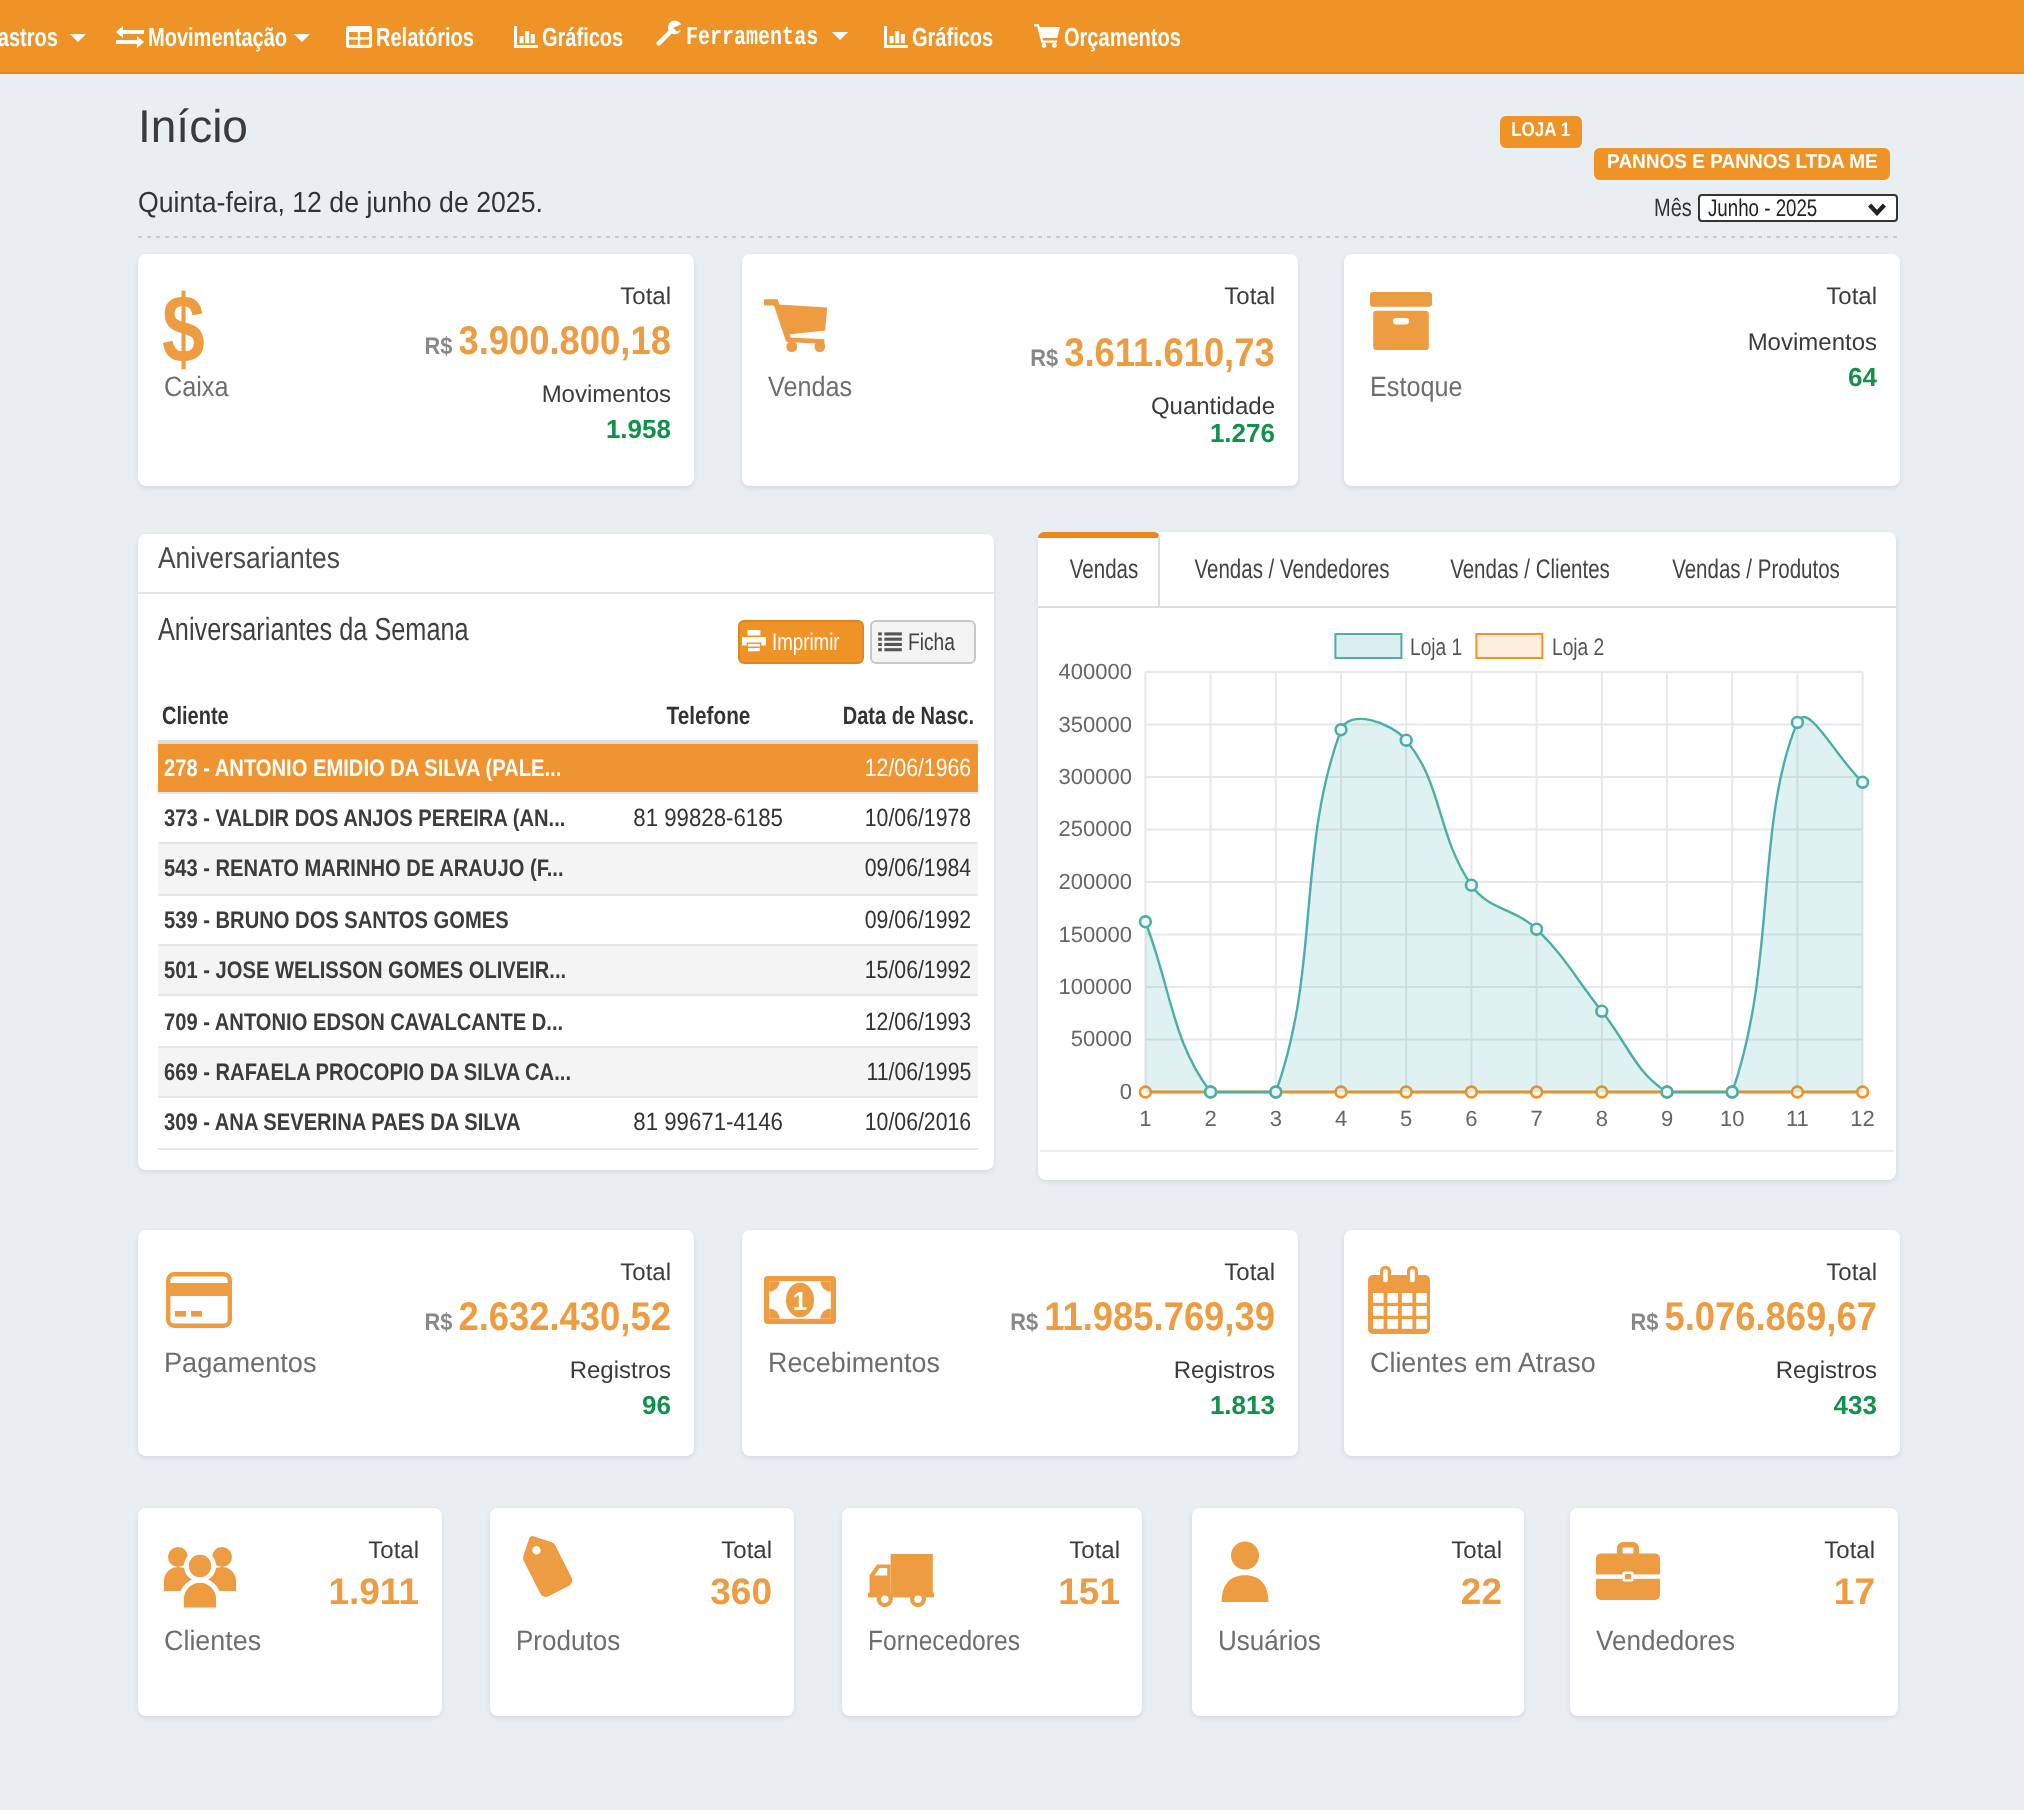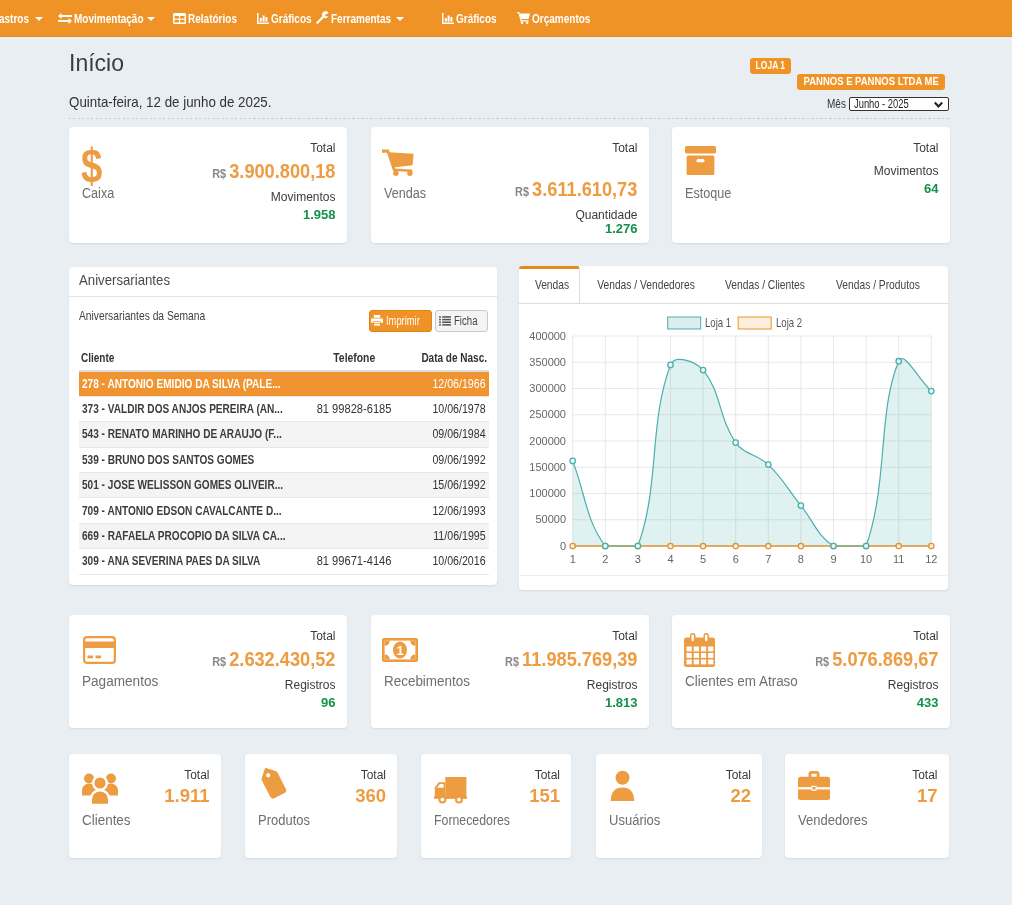--- a/index.html
+++ b/index.html
@@ -47,21 +47,21 @@
         <rect x="7.1" y="3" width="4.4" height="2.6" fill="#ef9327"></rect>
         <rect x="1.5" y="6.8" width="4.4" height="2.6" fill="#ef9327"></rect>
         <rect x="7.1" y="6.8" width="4.4" height="2.6" fill="#ef9327"></rect>
       </svg><span class="cx" style="--sx:.77;">Relatórios</span></span>
 <span class="it" style="left:257px;"><svg width="12" height="11" viewBox="0 0 12 11" fill="#fff">
         <path d="M0 0 L1.5 0 L1.5 9.5 L12 9.5 L12 11 L0 11 Z"></path>
         <rect x="2.8" y="5" width="2" height="3.6"></rect>
         <rect x="5.6" y="2.5" width="2" height="6.1"></rect>
         <rect x="8.4" y="4" width="2" height="4.6"></rect>
       </svg><span class="cx" style="--sx:.77;">Gráficos</span></span>
-<span class="it" style="left:316px;"><svg width="13" height="13" viewBox="0 0 13 13" fill="#fff">
+<span class="it" style="left:328px;font-family:Liberation Mono, monospace;"><svg width="13" height="13" viewBox="0 0 13 13" fill="#fff">
         <path d="M12.6 2.2 A3.6 3.6 0 0 0 8 .5 A3.6 3.6 0 0 0 6.3 5.2 L.6 10.9 A1.1 1.1 0 0 0 2.2 12.5 L7.9 6.8 A3.6 3.6 0 0 0 12.6 5.1 L10.3 5.6 L8.6 3.9 Z"></path>
       </svg><span class="cx" style="--sx:.77;">Ferramentas</span><span class="caret" style="margin-left:-13px;"></span></span>
 <span class="it" style="left:442px;"><svg width="12" height="11" viewBox="0 0 12 11" fill="#fff">
         <path d="M0 0 L1.5 0 L1.5 9.5 L12 9.5 L12 11 L0 11 Z"></path>
         <rect x="2.8" y="5" width="2" height="3.6"></rect>
         <rect x="5.6" y="2.5" width="2" height="6.1"></rect>
         <rect x="8.4" y="4" width="2" height="4.6"></rect>
       </svg><span class="cx" style="--sx:.77;">Gráficos</span></span>
 <span class="it" style="left:517px;"><svg width="13" height="12" viewBox="0 0 13 12" fill="#fff">
         <path d="M0 0 L2.3 0 L2.8 1.5 L13 1.5 L11.6 7 L4.3 7 L4.6 8.2 L11.5 8.2 L11.5 9.4 L3.6 9.4 L1.6 1.3 L0 1.3 Z"></path>
@@ -94,42 +94,42 @@
   <div class="abs" style="left:11px;top:21px;"><svg width="33" height="28" viewBox="0 0 33 28" fill="#ED9C41">
         <path d="M0 1.6 L6.8 1.6 L13.6 21.5 L10.9 22.4 L5 4.8 L0 4.8 Z"></path>
         <path d="M7.3 4.3 L31.6 5.8 L30.6 17.2 L11 19.4 Z"></path>
         <path d="M11.2 20.6 L30.2 21.6 L30.2 24 L11.2 23 Z"></path>
         <circle cx="13.9" cy="25.3" r="2.7"></circle>
         <circle cx="27.9" cy="25.3" r="2.7"></circle>
       </svg></div>
   <div class="abs cardlabel" style="left:13px;top:59px;"><span class="cx" style="--sx:0.9;">Vendas</span></div>
   <div class="abs rt" style="right:11.5px;top:15px;width:240px;">
     <div class="lbl">Total</div>
-    <div style="margin-top:24px;height:20px;line-height:20px;"><span class="big"><span class="cxr" style="--sx:.91;"><span class="rs">R$ </span>3.611.610,73</span></span></div>
+    <div style="margin-top:12px;height:20px;line-height:20px;"><span class="big"><span class="cxr" style="--sx:.91;"><span class="rs">R$ </span>3.611.610,73</span></span></div>
     <div class="lbl" style="margin-top:9.5px;">Quantidade</div>
     <div class="grn" style="margin-top:0;">1.276</div>
   </div>
 </div>
 <div class="card" style="left:672px;top:127px;width:278px;height:116px;">
   <div class="abs" style="left:13px;top:19px;"><svg width="31" height="29" viewBox="0 0 31 29" fill="#ED9C41">
         <rect x="0" y="0" width="31" height="7.4" rx="1.5"></rect>
         <rect x="1.6" y="9.4" width="27.8" height="19.6" rx="1.5"></rect>
         <rect x="11.5" y="13" width="8" height="3.2" rx="1.5" fill="#fff"></rect>
       </svg></div>
   <div class="abs cardlabel" style="left:13px;top:59px;text-align:center;"><span class="cx" style="--sx:0.9;">Estoque</span></div>
   <div class="abs rt" style="right:11.5px;top:15px;width:240px;">
     <div class="lbl">Total</div>
     <div class="lbl" style="margin-top:9.5px;">Movimentos</div>
     <div class="grn" style="margin-top:4.5px;">64</div>
   </div>
 </div>
 <div id="panelA" class="card" style="left:69px;top:267px;width:428px;height:318px;">
   <div class="abs" style="left:10px;top:5px;font-size:15px;color:#4a4a4a;line-height:16px;"><span class="cx" style="--sx:.88;">Aniversariantes</span></div>
   <div class="abs" style="left:0;top:28.5px;width:428px;border-top:1px solid #e4e4e4;"></div>
-  <div class="abs" style="left:10px;top:42px;font-size:13px;color:#3f3f3f;line-height:14px;"><span class="cx" style="--sx:.79;">Aniversariantes da Semana</span></div>
+  <div class="abs" style="left:10px;top:42px;font-size:16px;color:#3f3f3f;line-height:14px;"><span class="cx" style="--sx:.79;">Aniversariantes da Semana</span></div>
   <div class="btn" style="left:300px;top:43px;width:63px;height:22px;background:#ef9327;border:1px solid #e08614;color:#fff;line-height:20px;">
     <svg width="12" height="11" viewBox="0 0 13 12" fill="#fff" style="vertical-align:-1px;">
         <path d="M3 0 h7 v3 h-7 z"></path>
         <path d="M0 3.8 h13 v4.6 h-2.5 v-1.6 h-8 v1.6 h-2.5 z"></path>
         <path d="M3.3 7.6 h6.4 v4 h-6.4 z"></path>
         <rect x="3.3" y="9" width="6.4" height="0.8" fill="#ef9327"></rect>
       </svg><span class="cx" style="--sx:.78;margin-left:3px;">Imprimir</span></div>
   <div class="btn" style="left:366px;top:43px;width:53px;height:22px;background:#f4f4f4;border:1px solid #c8c8c8;color:#444;line-height:20px;">
     <svg width="12" height="10" viewBox="0 0 13 11" fill="#555" style="vertical-align:-1px;">
         <rect x="0" y="0.2" width="2" height="1.7"></rect>

